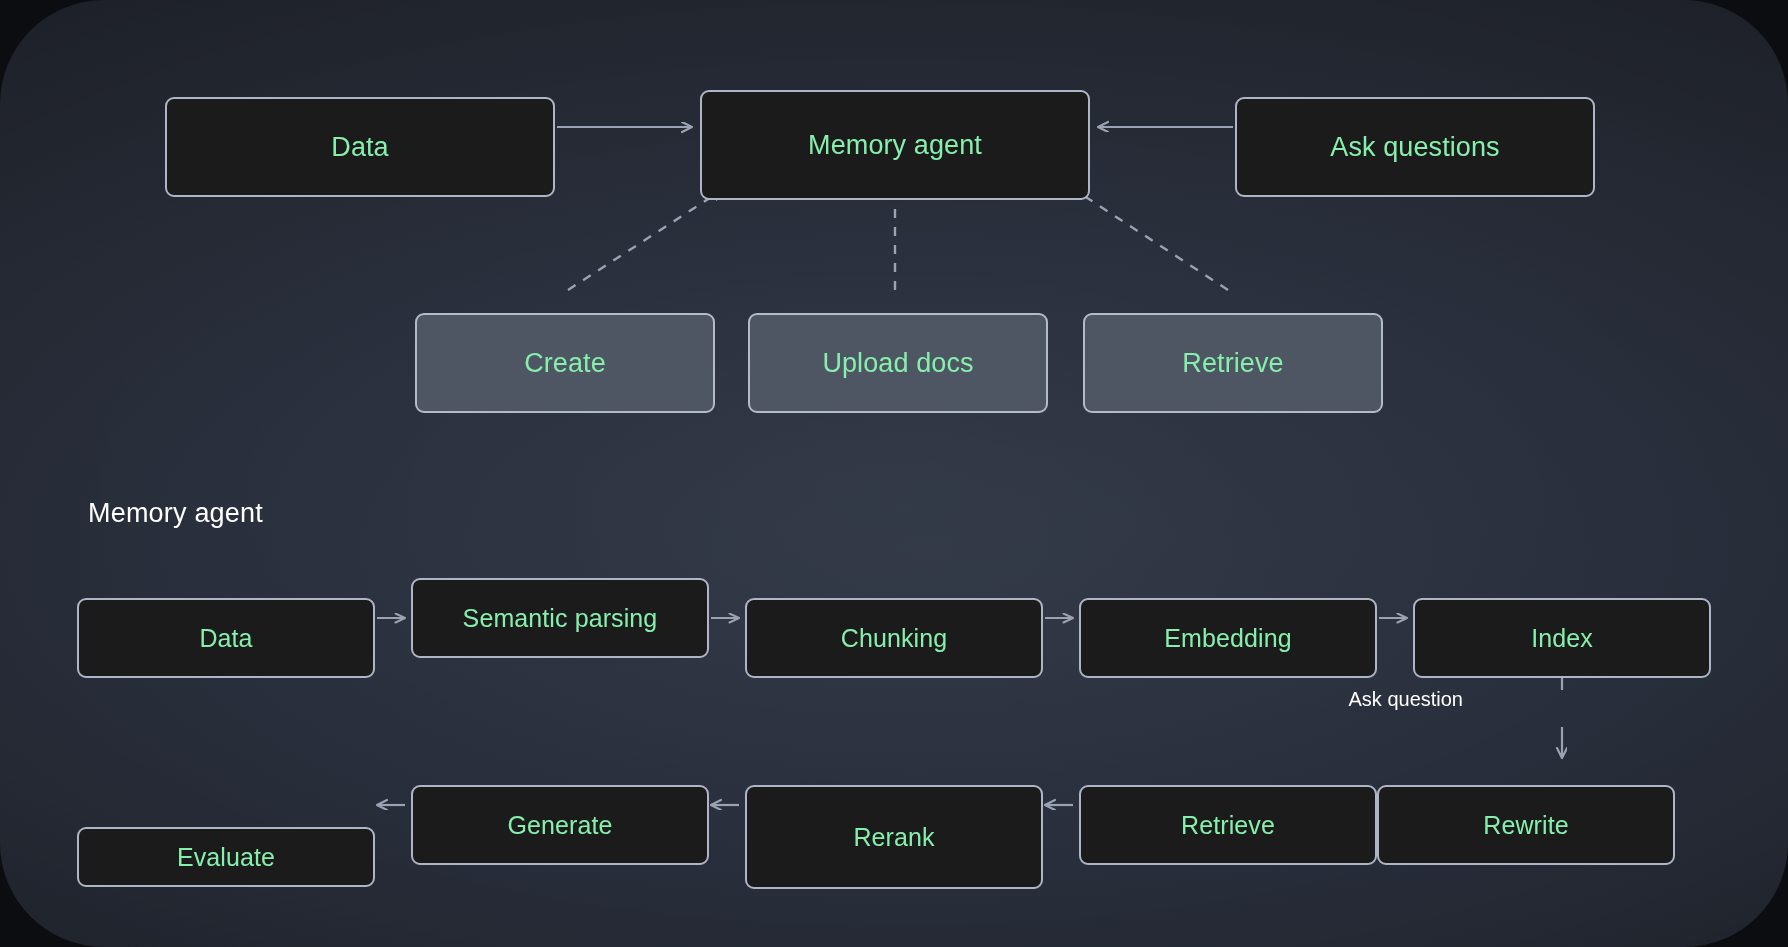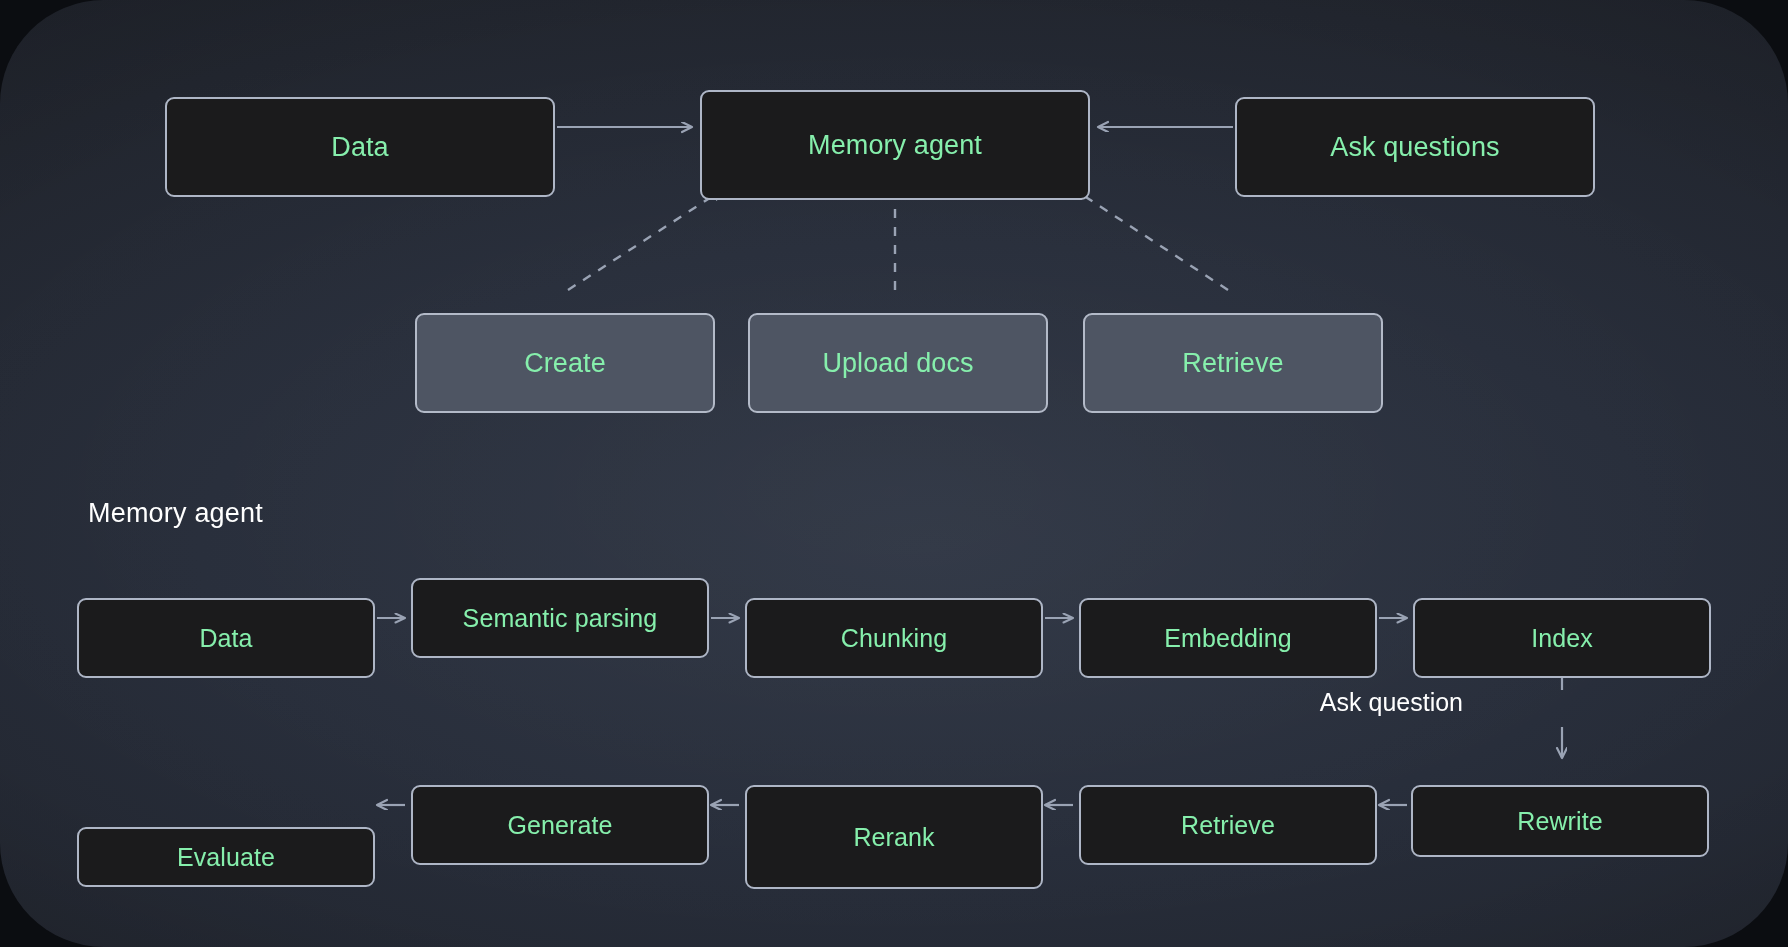--- a/index.html
+++ b/index.html
@@ -76,21 +76,21 @@
     color: #ffffff;
     font-size: 27px;
     letter-spacing: 0.2px;
     white-space: nowrap;
   }
 
   .edge-label {
     position: absolute;
     z-index: 2;
     color: #ffffff;
-    font-size: 25px;
+    font-size: 20px;
     white-space: nowrap;
   }
 </style>
 </head>
 <body>
 
 <div id="canvas">
 
   <svg id="edges" viewBox="0 0 1788 947" width="1788" height="947" xmlns="http://www.w3.org/2000/svg">
     <defs>
@@ -169,15 +169,15 @@
   <div class="edge-label" style="left:1477px; top:688px; transform:translateX(-100%); padding-right:14px;">Ask question</div>
 
   <div class="node small" style="left:77px; top:807px; width:298px; height:60px;">Evaluate</div>
 
   <div class="node small" style="left:411px; top:765px; width:298px; height:80px;">Generate</div>
 
   <div class="node small" style="left:745px; top:765px; width:298px; height:104px;">Rerank</div>
 
   <div class="node small" style="left:1079px; top:765px; width:298px; height:80px;">Retrieve</div>
 
-  <div class="node small" style="left:1411px; top:765px; width:298px; height:72px;">Rewrite</div>
+  <div class="node small" style="left:1377px; top:765px; width:298px; height:80px;">Rewrite</div>
 
 </div>
 
 </body></html>

